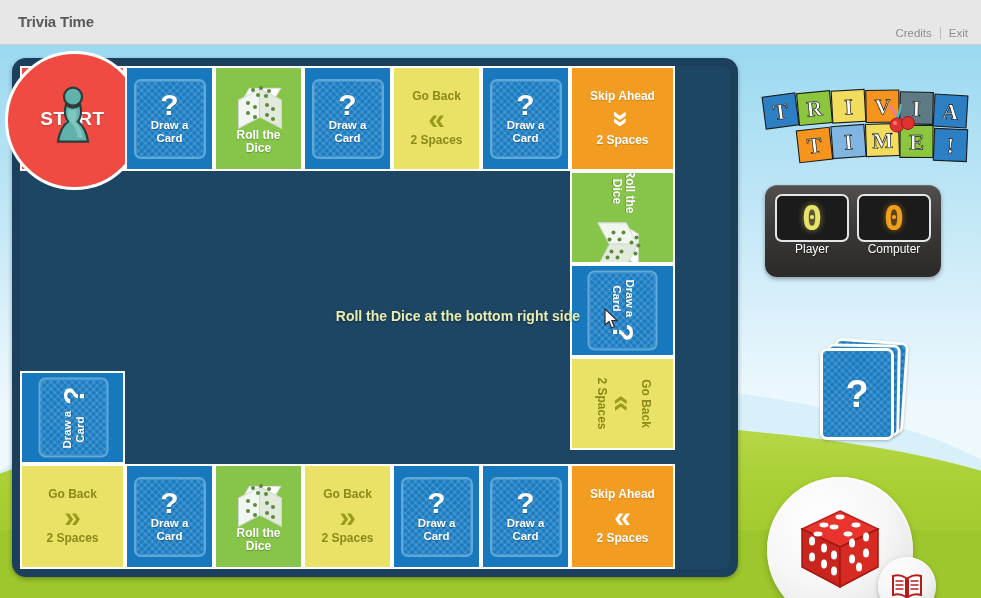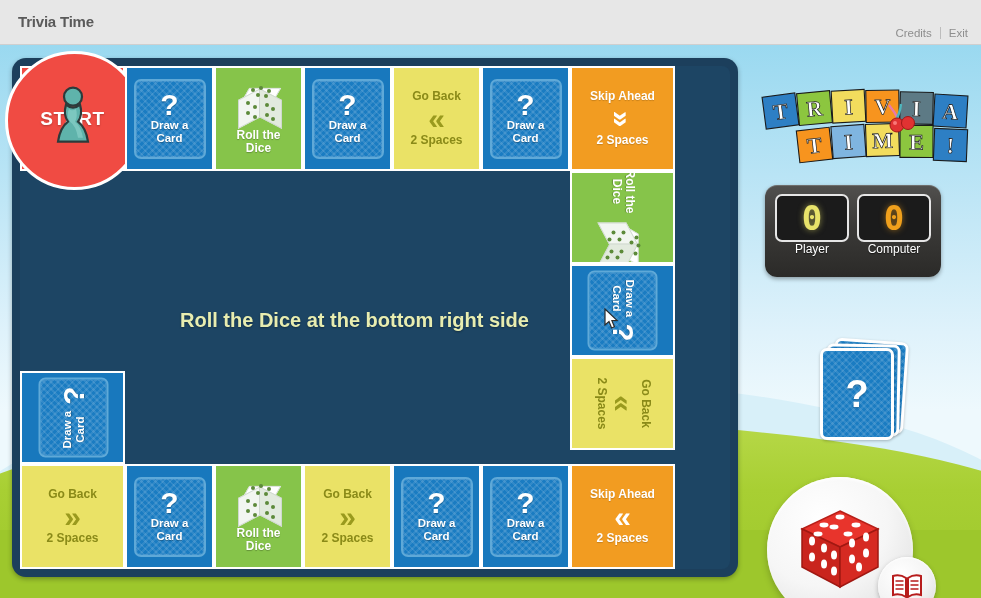--- a/index.html
+++ b/index.html
@@ -255,22 +255,22 @@
     font-size: 15px; font-weight: bold; color: #ffffff;
     letter-spacing: 1.2px;
     text-shadow: 0 1px 2px rgba(0,0,0,0.2);
   }
 
   
   .center-msg {
     position: absolute;
     left: 160px; top: 240px;
     width: 400px;
-    text-align: left;
-    font-size: 20px;
+    text-align: right;
+    font-size: 14px;
     font-weight: bold;
     color: #e8edb0;
     line-height: 1.45;
     text-shadow: 0 1px 2px rgba(0,0,0,0.35);
   }
 
   
   .panel { position: absolute; left: 738px; top: 0; width: 243px; height: 553px; }
 
   

